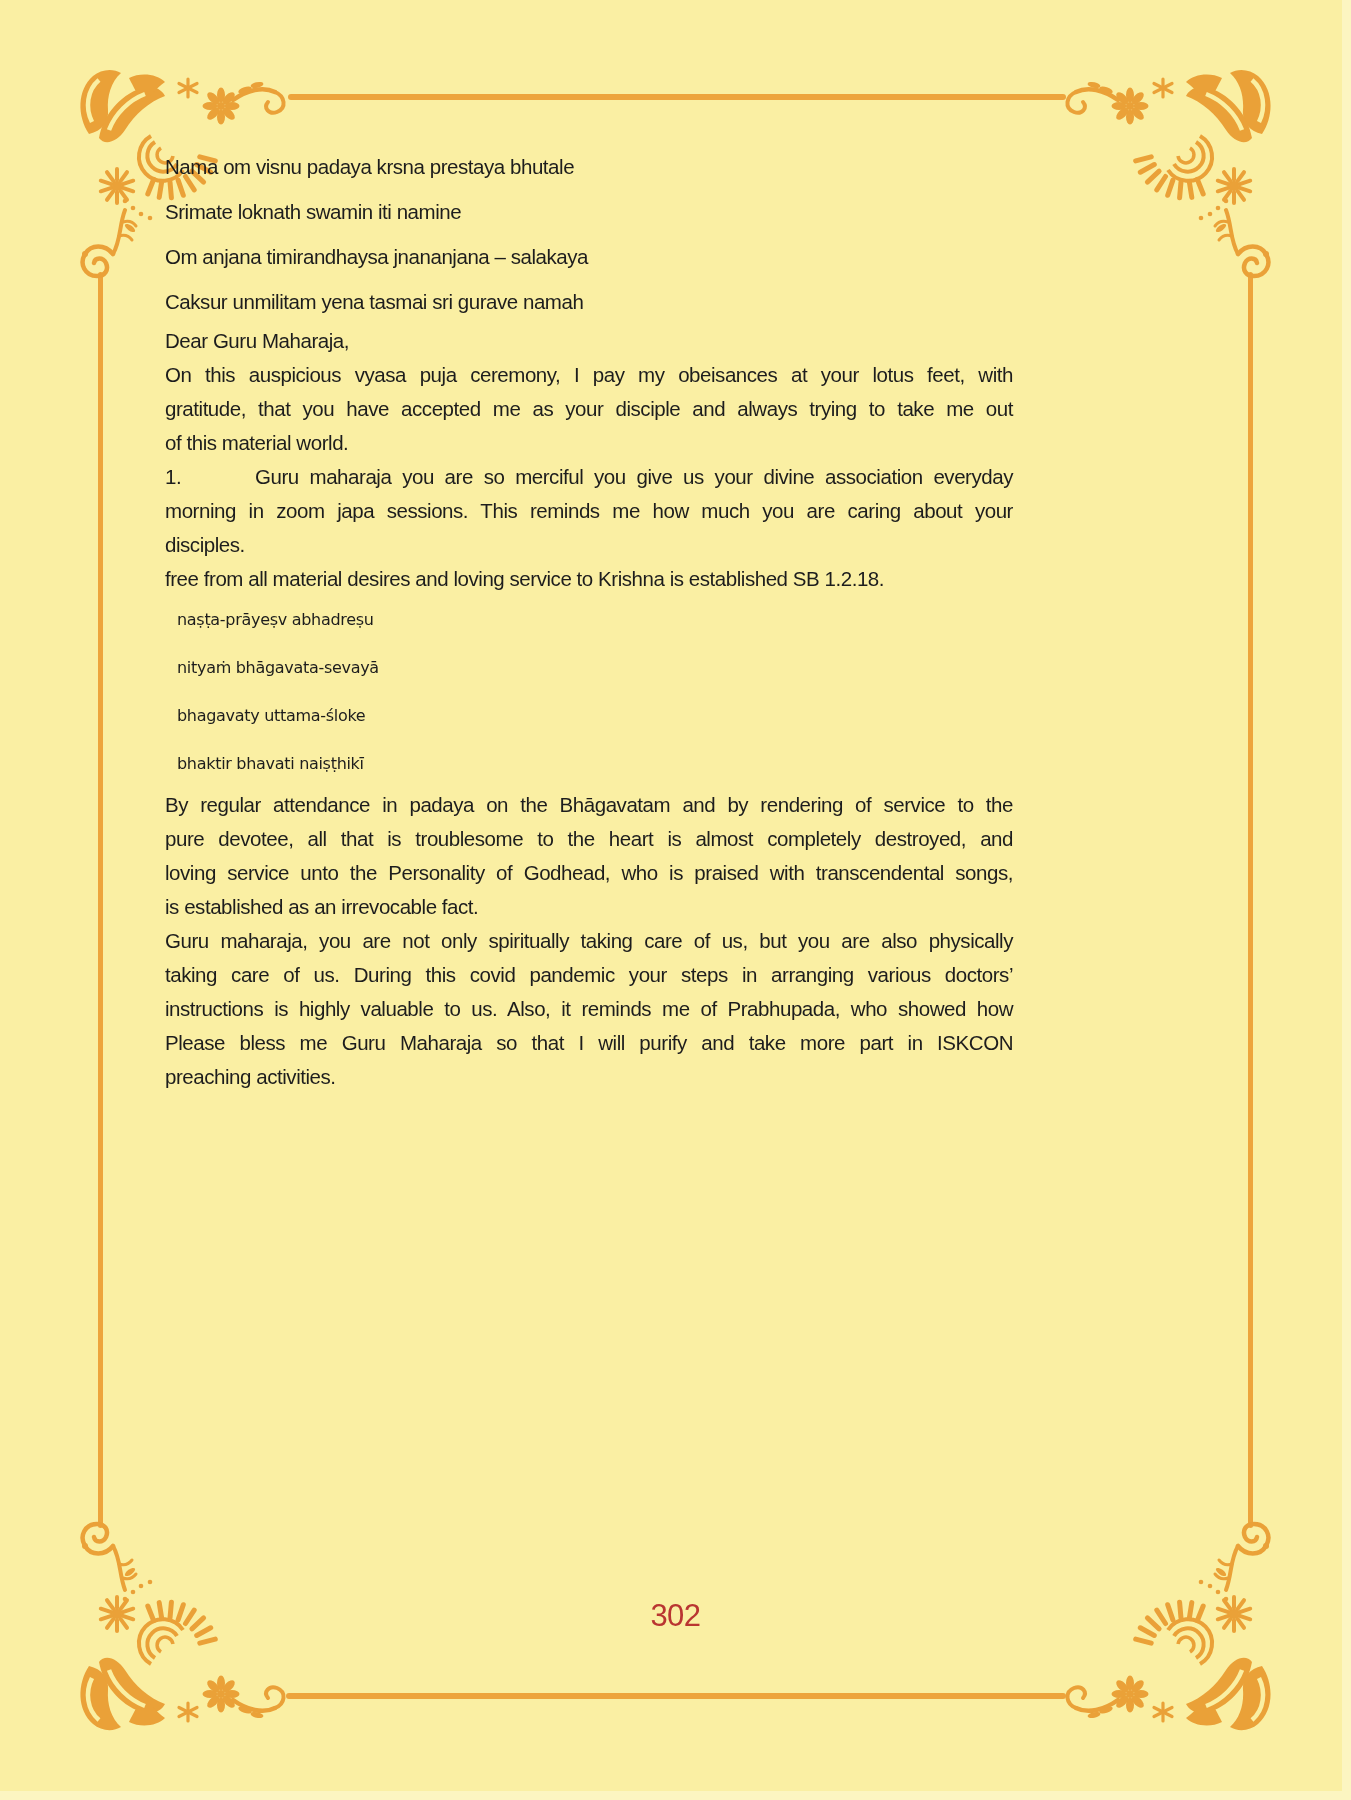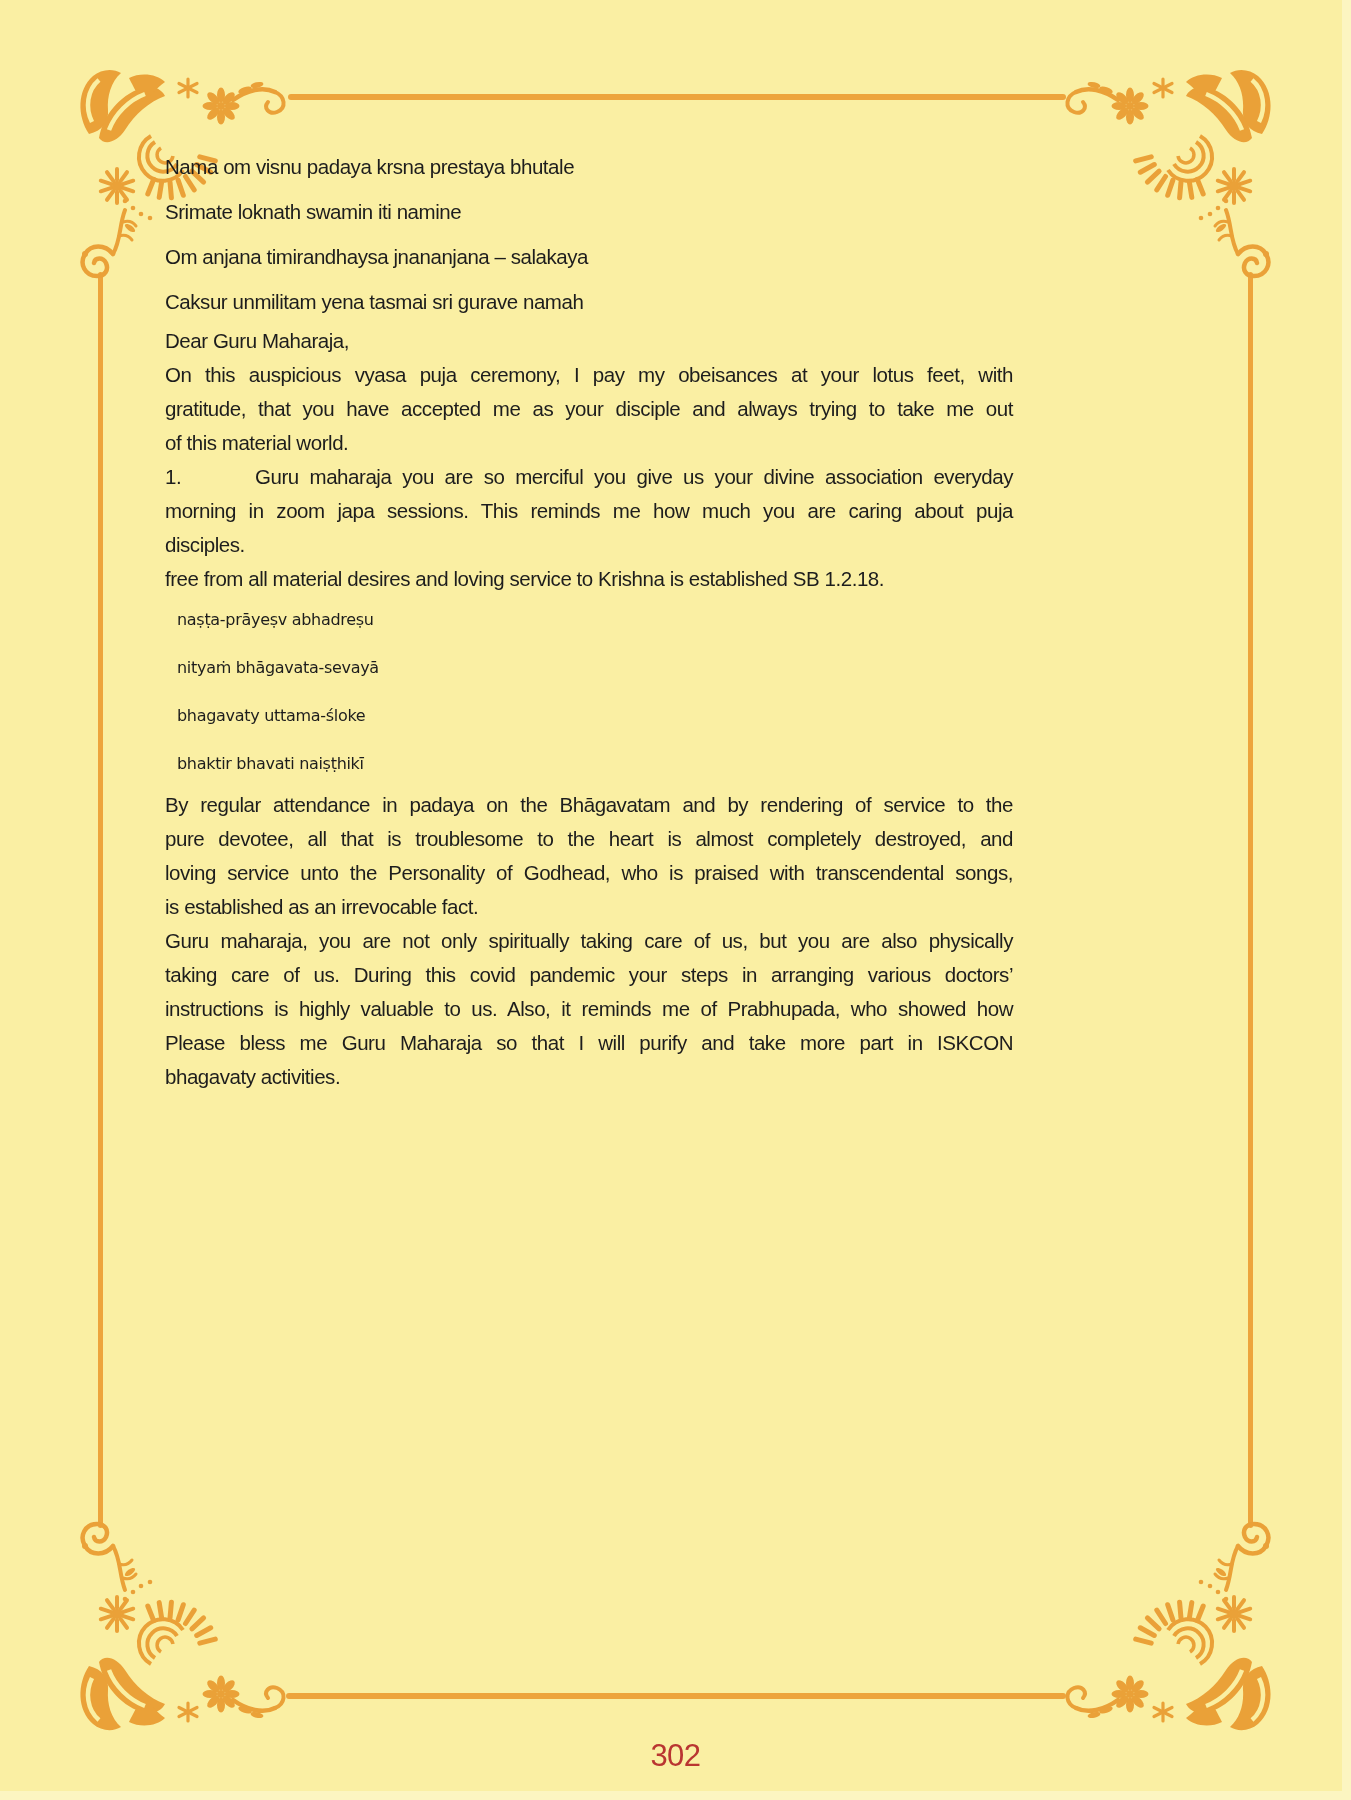--- a/index.html
+++ b/index.html
@@ -45,21 +45,21 @@
   .p-verse{
     margin-top:56px;line-height:48px;padding-left:12px;
     font-family:"DejaVu Sans",sans-serif;font-size:16px;letter-spacing:-0.3px;
   }
   .p-verse .vline{display:block;}
   .p-translation{margin-top:58px;}
   .p-care{margin-top:11px;}
   .p-closing{margin-top:11px;}
 
   .page-number{
-    position:absolute;left:0;top:1740px;width:1351px;text-align:center;
+    position:absolute;left:0;top:1600px;width:1351px;text-align:center;
     font-size:31px;line-height:32px;color:#B93531;letter-spacing:-0.5px;
   }
 </style>
 </head>
 <body>
 
 <svg width="0" height="0" style="position:absolute" aria-hidden="true">
   <defs>
     <g id="orn" fill="#EAA138" stroke="none">
 
@@ -176,21 +176,21 @@
   <p class="p-salutation">Dear Guru Maharaja,</p>
 
   <p class="para p-opening">
     <span class="jline">On this auspicious vyasa puja ceremony, I pay my obeisances at your lotus feet, with</span>
     <span class="jline">gratitude, that you have accepted me as your disciple and always trying to take me out</span>
     <span class="jline last">of this material world.</span>
   </p>
 
   <p class="para p-point1">
     <span class="jline"><span class="pt-num">1.</span><span>Guru maharaja you are so merciful you give us your divine association everyday</span></span>
-    <span class="jline">morning in zoom japa sessions. This reminds me how much you are caring about puja</span>
+    <span class="jline">morning in zoom japa sessions. This reminds me how much you are caring about your</span>
     <span class="jline last">disciples.</span>
   </p>
 
   <p class="para p-point2">
     <span class="jline last">free from all material desires and loving service to Krishna is established SB 1.2.18.</span>
   </p>
 
   <p class="p-verse">
     <span class="vline">naṣṭa-prāyeṣv abhadreṣu</span>
     <span class="vline">nityaṁ bhāgavata-sevayā</span>
@@ -206,18 +206,18 @@
   </p>
 
   <p class="para p-care">
     <span class="jline">Guru maharaja, you are not only spiritually taking care of us, but you are also physically</span>
     <span class="jline">taking care of us. During this covid pandemic your steps in arranging various doctors’</span>
     <span class="jline">instructions is highly valuable to us. Also, it reminds me of Prabhupada, who showed how</span>
   </p>
 
   <p class="para p-closing">
     <span class="jline">Please bless me Guru Maharaja so that I will purify and take more part in ISKCON</span>
-    <span class="jline last">bhagavaty activities.</span>
+    <span class="jline last">preaching activities.</span>
   </p>
 
 </main>
 
 <div class="page-number">302</div>
 
 </body></html>

